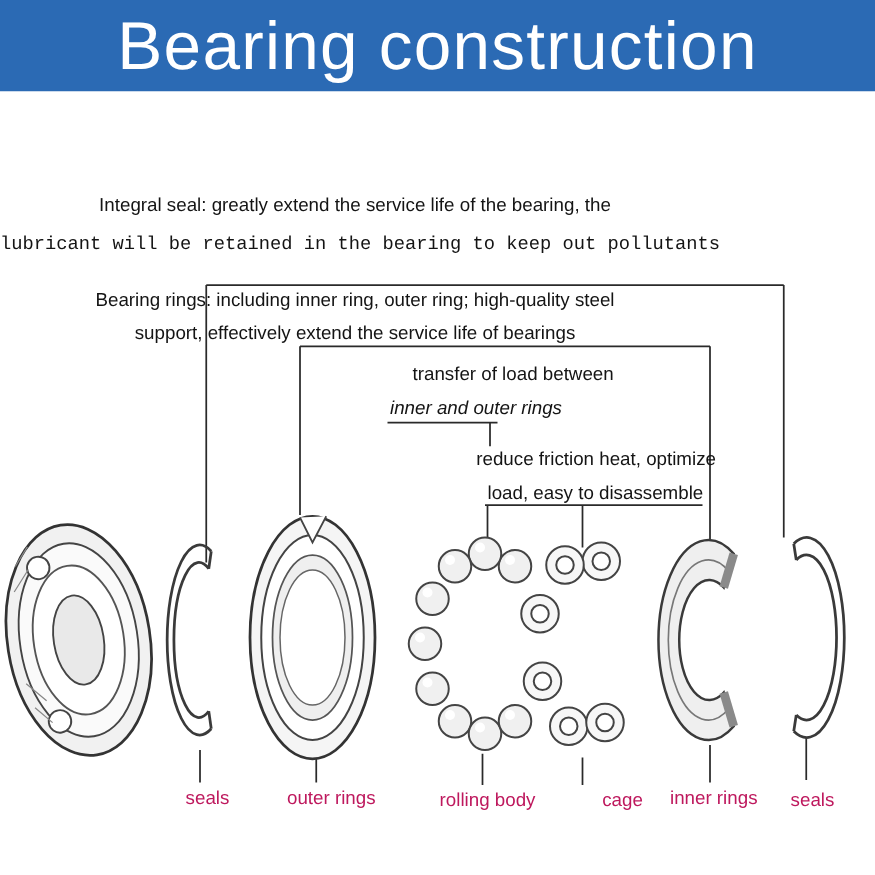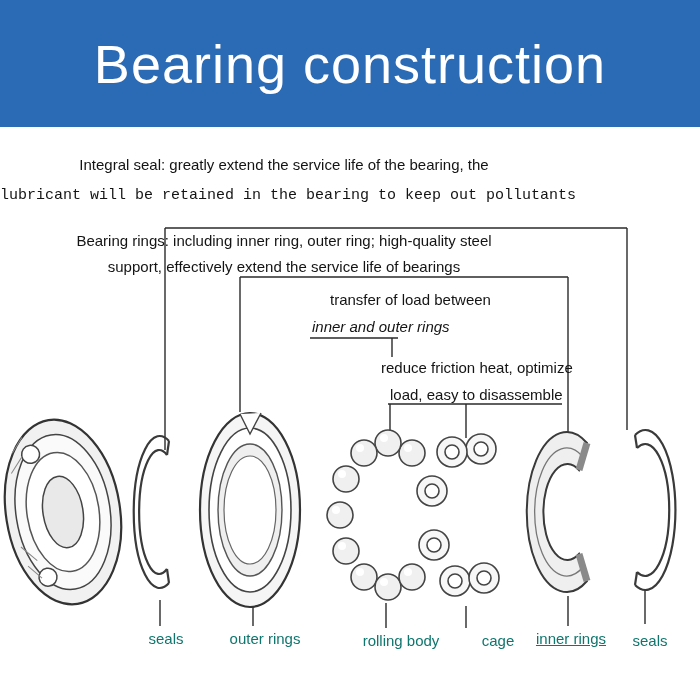--- a/index.html
+++ b/index.html
@@ -1,21 +1,21 @@
 <!DOCTYPE html>
 <html><head>
 <meta charset="utf-8">
 <style>
   html,body{margin:0;padding:0;background:#fff;}
   body{width:700px;height:700px;position:relative;font-family:"Liberation Sans", sans-serif;overflow:hidden;}
-  .header{position:absolute;left:0;top:0;width:700px;height:127px;background:#2b6ab4;display:flex;align-items:center;justify-content:center;}
+  .header{position:absolute;left:0;top:0;width:700px;height:73px;background:#2b6ab4;display:flex;align-items:center;justify-content:center;}
   .header h1{margin:0;color:#ffffff;font-size:54px;font-weight:400;letter-spacing:1px;}
   .ann{position:absolute;font-size:15px;color:#141414;white-space:nowrap;}
   .ann-center{left:0;width:568px;text-align:center;}
-  .part-label{position:absolute;font-size:15px;color:#0f766e;transform:translateX(-50%);white-space:nowrap;}
+  .part-label{position:absolute;font-size:15px;color:#be185d;transform:translateX(-50%);white-space:nowrap;}
   svg{position:absolute;left:0;top:0;}
 </style>
 </head>
 <body>
 
 <div class="header">
   <h1>Bearing construction</h1>
 </div>
 
 <svg width="700" height="700" viewBox="0 0 700 700">
@@ -126,16 +126,16 @@
 <div class="ann ann-center" style="top:258px;">support, effectively extend the service life of bearings</div>
 
 <div class="ann" style="left:290px;top:291px;margin-left:40px;">transfer of load between</div>
 <div class="ann" style="left:312px;top:318px;font-style:italic;">inner and outer rings</div>
 
 <div class="ann" style="left:381px;top:359px;">reduce friction heat, optimize</div>
 <div class="ann" style="left:390px;top:386px;">load, easy to disassemble</div>
 
 <div class="part-label" style="left:166px;top:630px;">seals</div>
 <div class="part-label" style="left:265px;top:630px;">outer rings</div>
-<div class="part-label" style="left:390px;top:632px;margin-left:11px;">rolling body</div>
+<div class="part-label" style="left:390px;top:632px;">rolling body</div>
 <div class="part-label" style="left:470px;top:632px;margin-left:28px;">cage</div>
-<div class="part-label" style="left:571px;top:630px;text-decoration:underline;">inner rings</div>
+<div class="part-label" style="left:571px;top:630px;">inner rings</div>
 <div class="part-label" style="left:650px;top:632px;">seals</div>
 
 </body></html>

